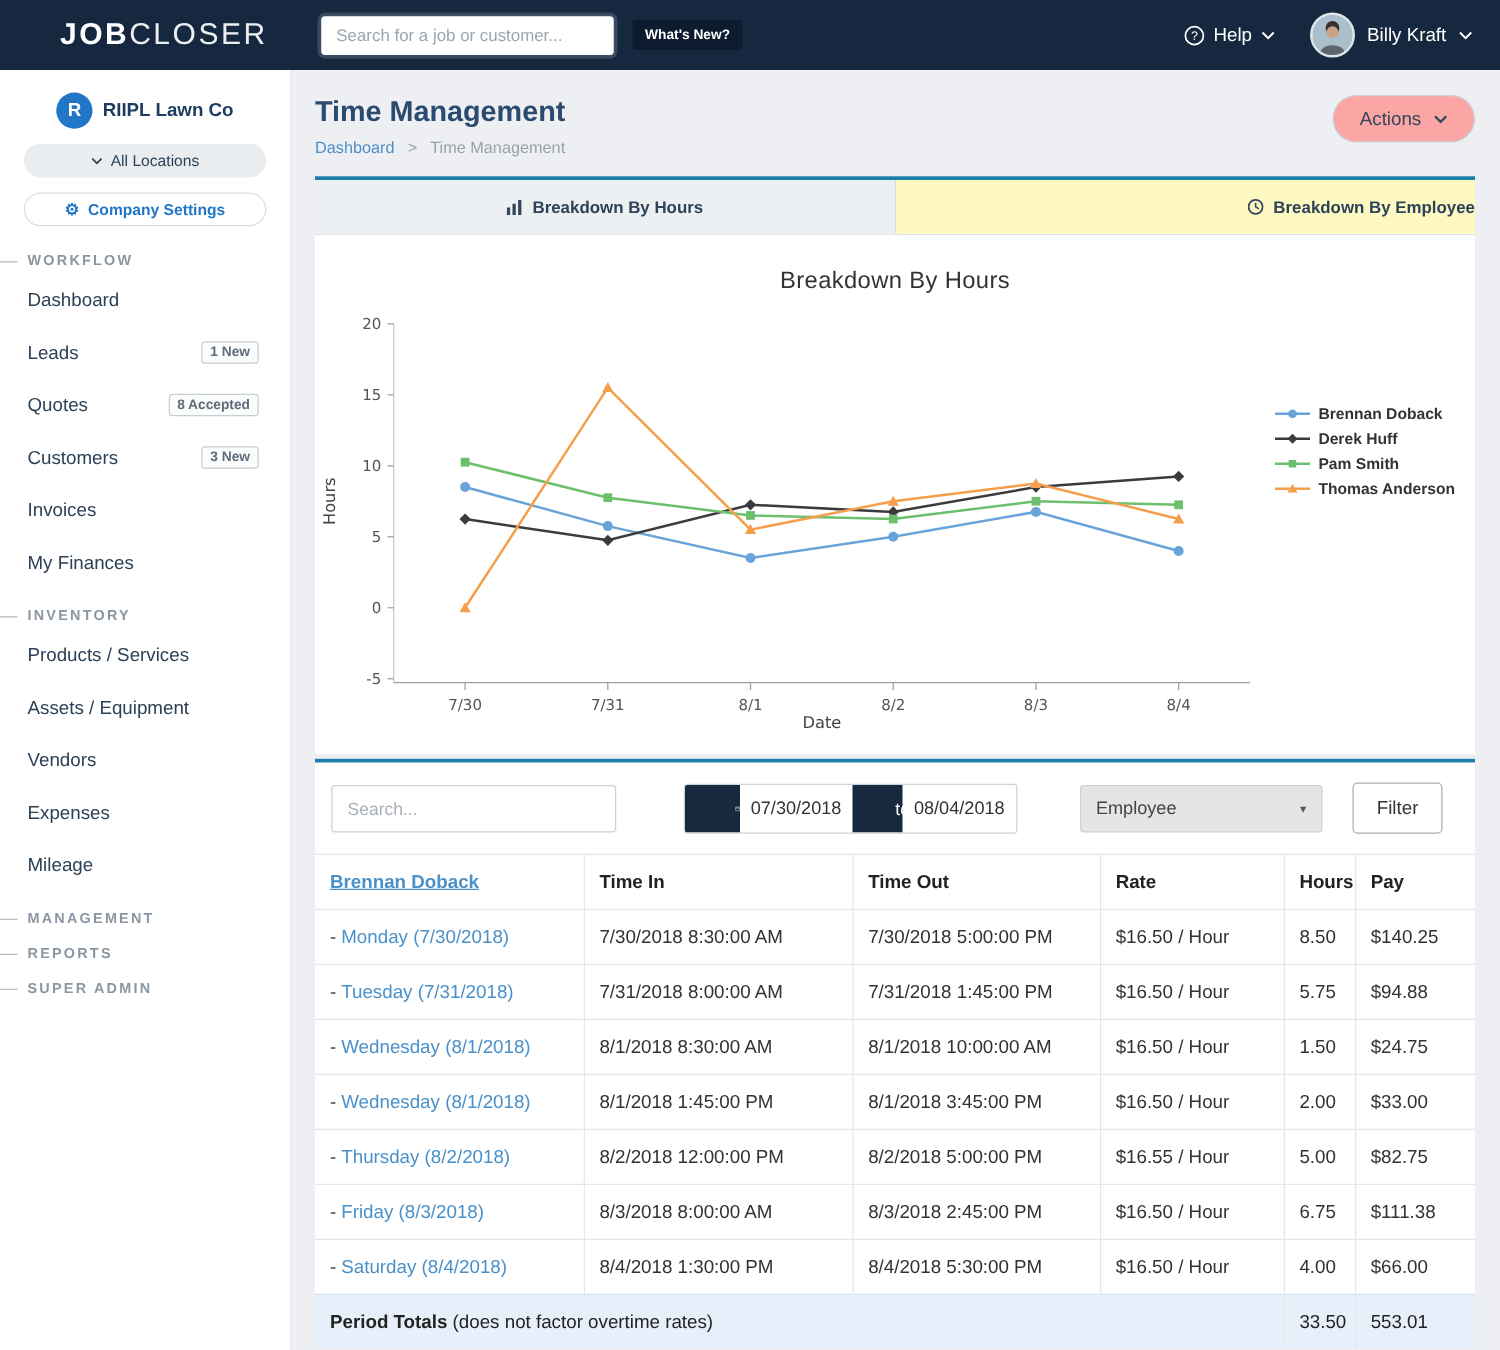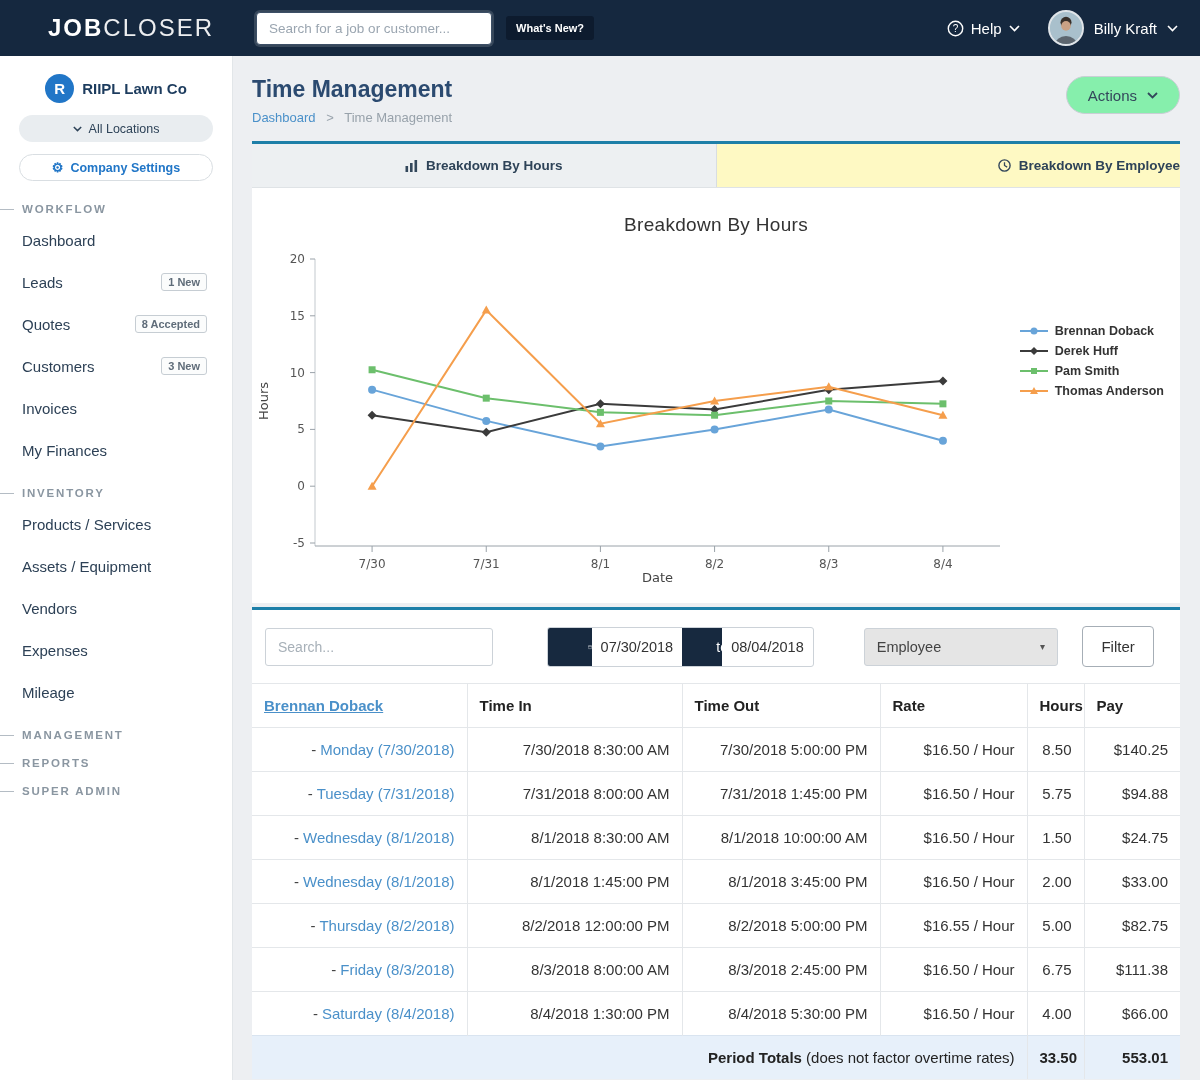--- a/index.html
+++ b/index.html
@@ -48,21 +48,21 @@
 
   
   .main { position:absolute; top:56px; left:233px; right:0; bottom:0; padding:20px 20px 0 19px; overflow:hidden; }
   .page-head { display:flex; justify-content:space-between; align-items:flex-start; margin-bottom:16px; }
   .page-title { font-size:23px; font-weight:bold; color:#2b4a70; margin-bottom:7px; }
   .breadcrumb { font-size:13px; }
   .breadcrumb a { color:#4a90c9; text-decoration:none; }
   .crumb-sep { color:#9aa4ad; margin:0 7px; }
   .crumb-current { color:#98a2ab; }
   .actions-btn { display:flex; align-items:center; gap:10px; height:38px; padding:0 21px; border-radius:19px;
-                 border:1px solid #c9cfd5; background:#86efac; color:#33475b; font-size:15px; font-family:inherit; }
+                 border:1px solid #c9cfd5; background:#fca5a5; color:#33475b; font-size:15px; font-family:inherit; }
 
   .card { background:#fff; border-top:3px solid #1d7fa8; }
   .tabs { display:flex; height:44px; border-bottom:1px solid #dfe3e6; }
   .tab { flex:1; display:flex; align-items:center; justify-content:center; gap:8px;
          font-size:13.5px; font-weight:bold; color:#2e4358; }
   .tab-active { background:#edf0f2; border-right:1px solid #d8dde1; }
   .tab-inactive { background:#fef9c3;justify-content:flex-end; }
 
   
   .chart-area { position:relative; height:415px; background:#fff; }
@@ -95,25 +95,25 @@
 
   
   table { width:928px; border-collapse:collapse; table-layout:fixed; }
   th, td { text-align:left; font-size:15px; padding:13px 12px; border-top:1px solid #e4e7ea;
            overflow:hidden; white-space:nowrap; }
   th { color:#222; font-weight:bold; }
   th + th, td + td { border-left:1px solid #e4e7ea; }
   .employee-link { color:#4a90c9; text-decoration:underline; font-weight:bold; }
   .day-dash { color:#444; margin-right:4px; }
   .day-link { color:#4a90c9; text-decoration:none; }
-  td { color:#333;text-align:right; }
+  td { color:#333; }
   .totals-row td { background:#e7f0fa; border-top:1px solid #d9e4f0; }
   .totals-bold { font-weight:bold; color:#222; }
   .totals-note { color:#222; }
-  .totals-num { font-weight:bold; color:#222; }
+  .totals-num { font-weight:normal; color:#222; }
 </style>
 </head>
 <body>
 
 <div class="navbar" data-interactable="false">
   <div class="logo" data-interactable="true"><span class="logo-bold" data-interactable="false">JOB</span><span class="logo-light" data-interactable="false">CLOSER</span></div>
   <input class="nav-search" data-interactable="true" placeholder="Search for a job or customer..." style="">
   <button class="whats-new" data-interactable="true">What's New?</button>
   <div class="nav-right" data-interactable="false">
     <div class="help-menu" data-interactable="true">

